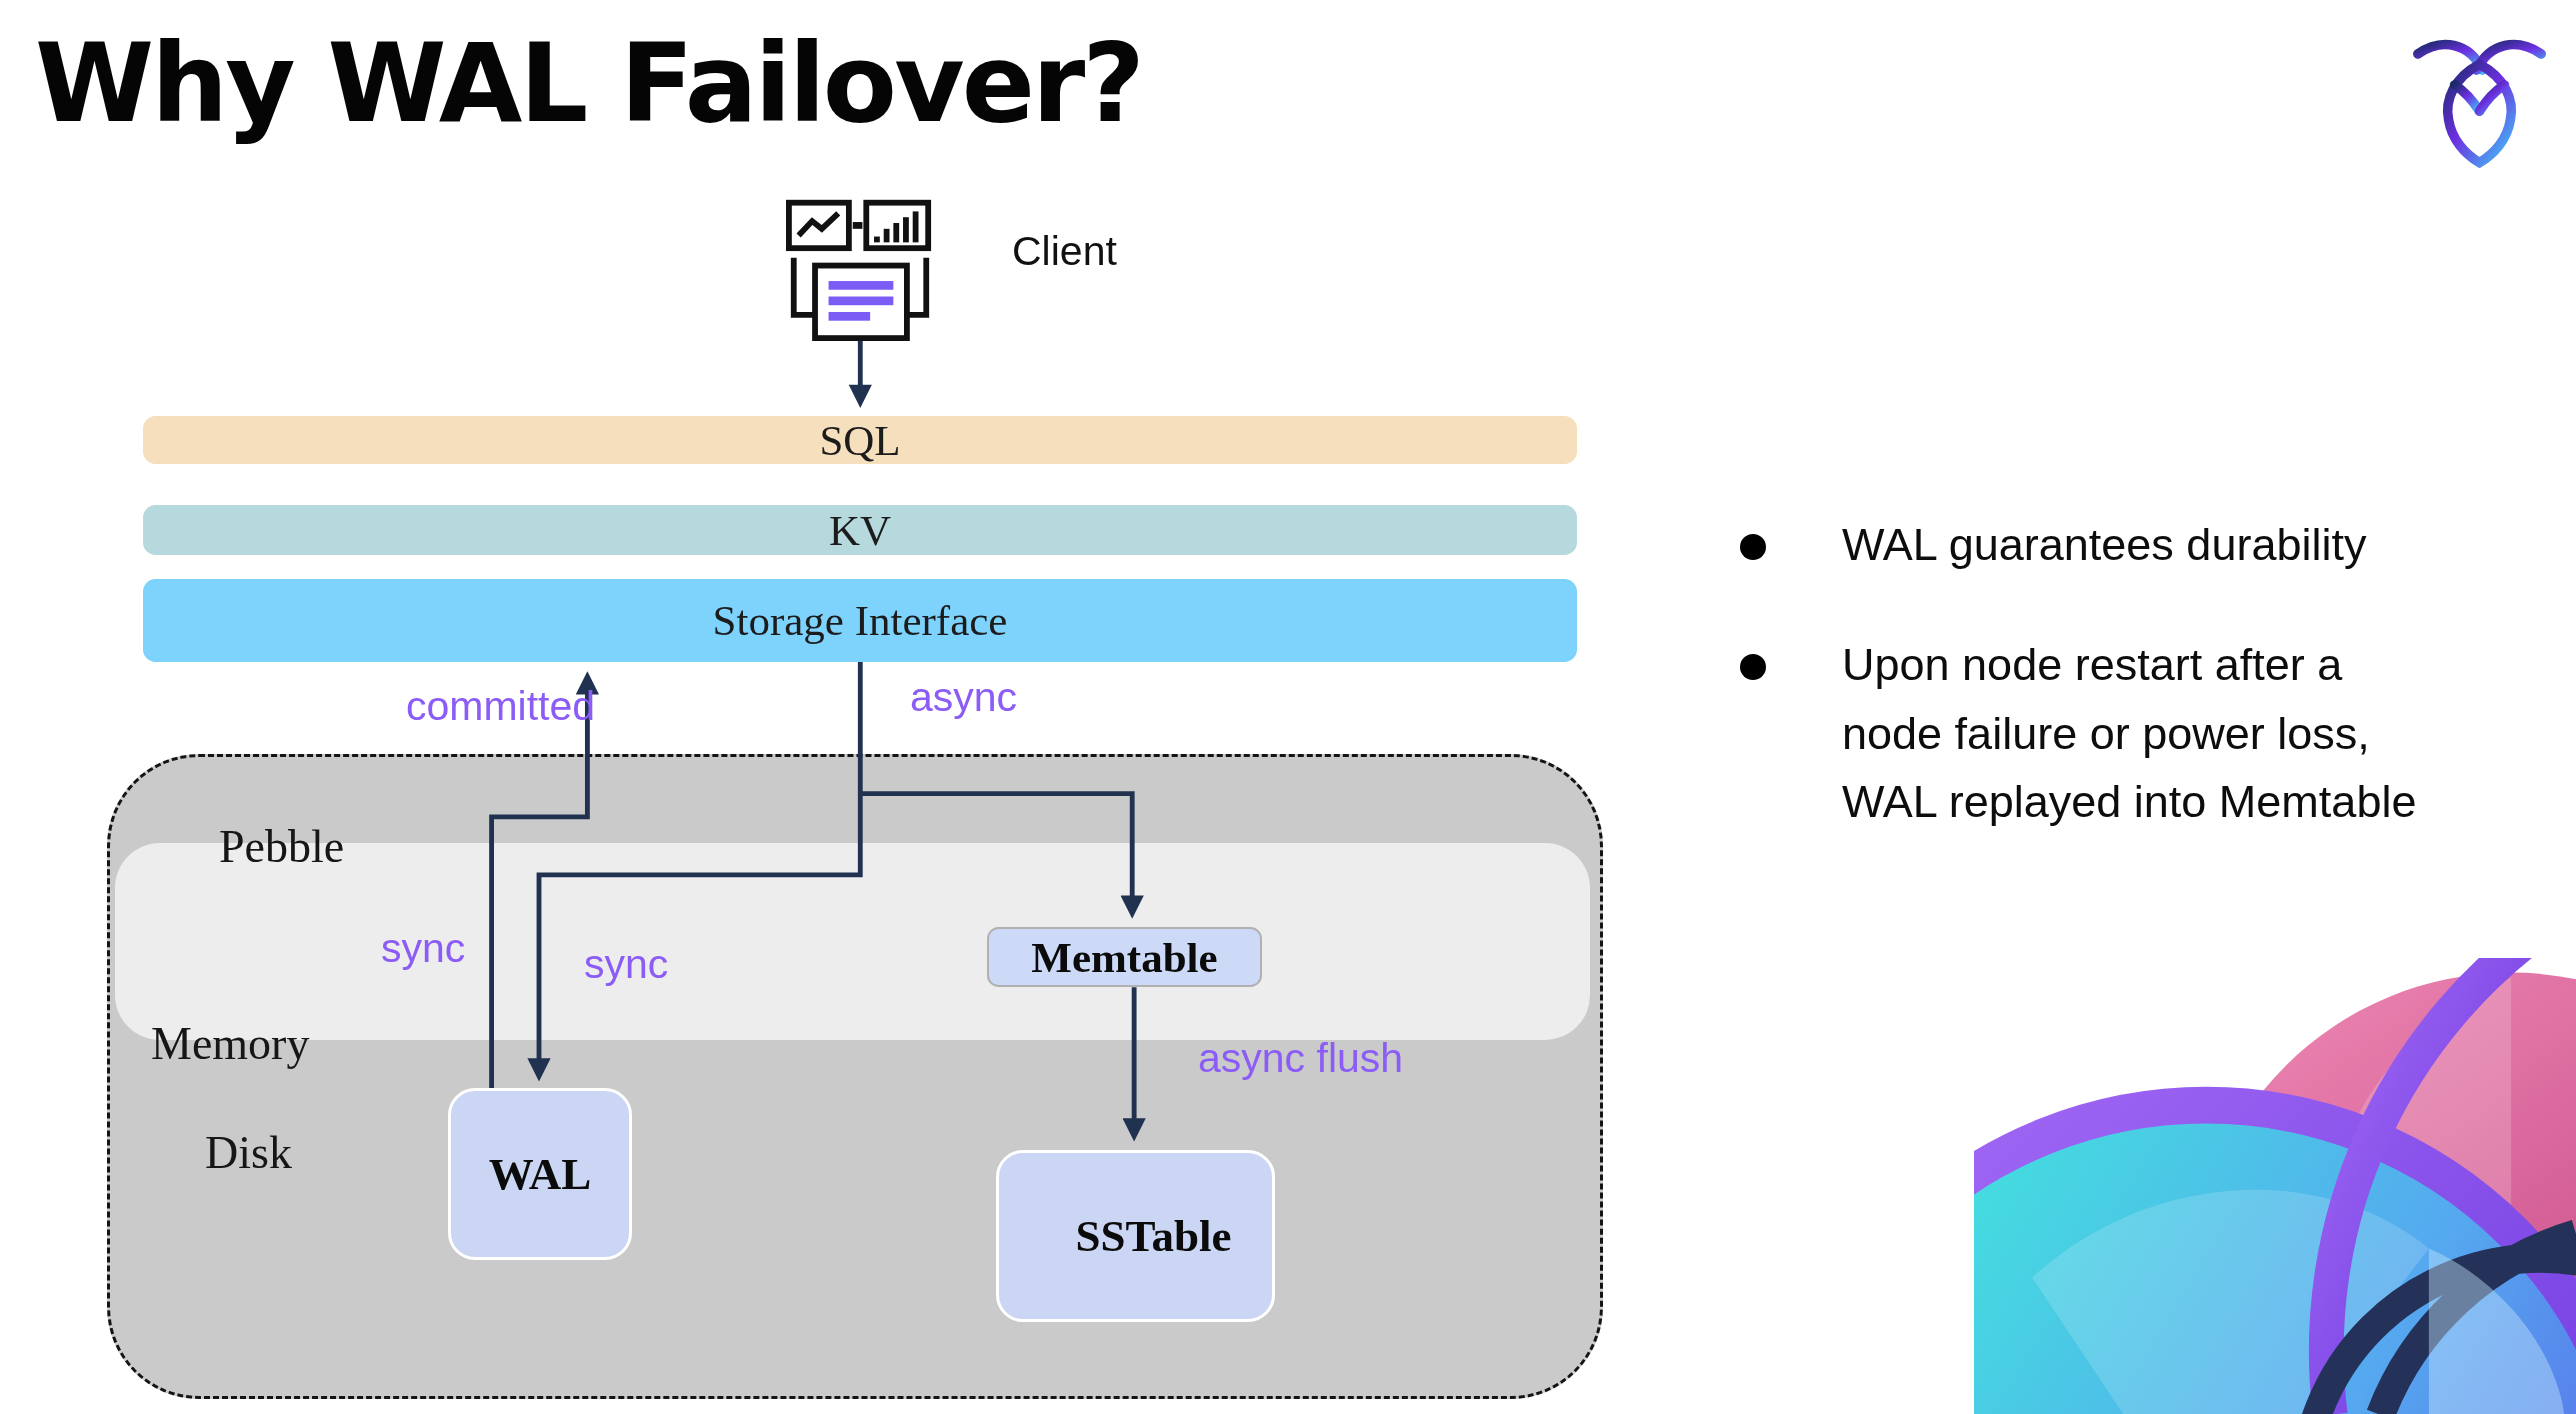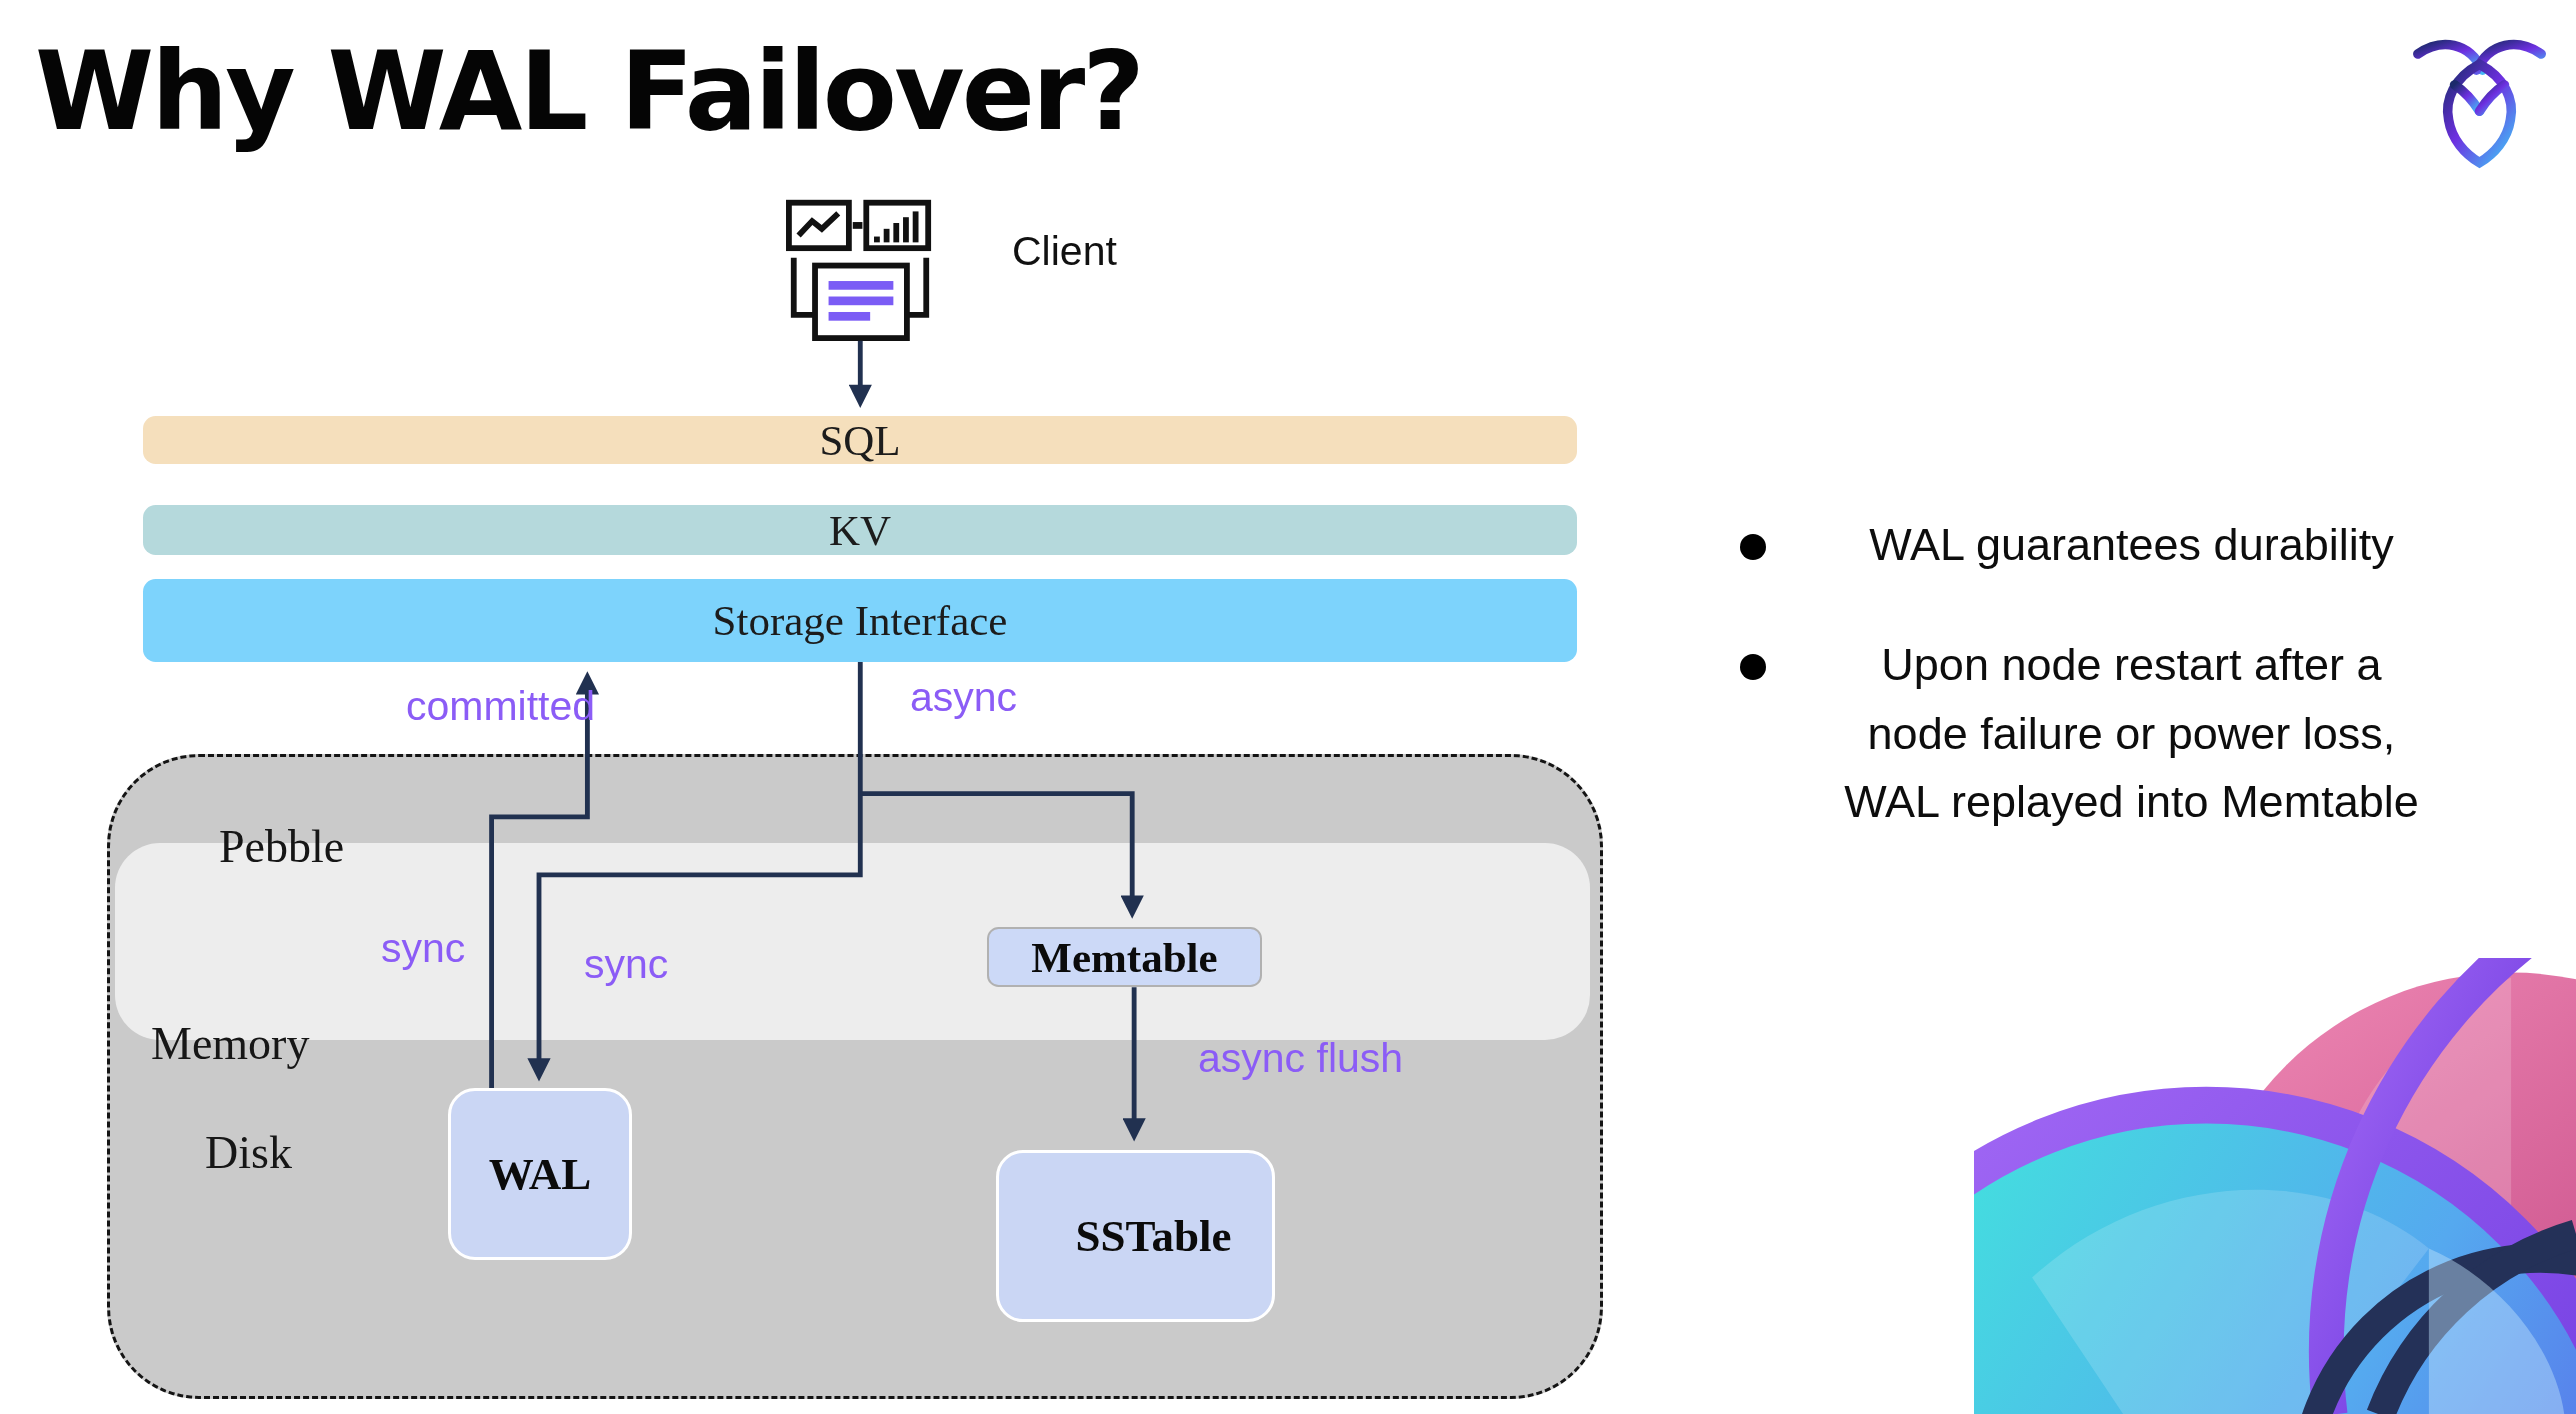--- a/index.html
+++ b/index.html
@@ -3,21 +3,21 @@
 <meta charset="utf-8">
 <style>
   html,body{margin:0;padding:0;background:#888;}
   .slide{
     position:relative;width:2576px;height:1415px;background:#ffffff;
     overflow:hidden;font-family:"Liberation Sans",sans-serif;
   }
   .abs{position:absolute;}
   
   .title{
-    left:35px;top:29px;font-family:"DejaVu Sans",sans-serif;font-weight:bold;
+    left:35px;top:21px;font-family:"DejaVu Sans",sans-serif;font-weight:bold;
     font-size:108px;letter-spacing:-2.9px;color:#050505;white-space:nowrap;
   }
   
   .bar{
     left:143px;width:1434px;border-radius:12.6px;
     display:flex;align-items:center;justify-content:center;
     font-family:"Liberation Serif",serif;font-size:43px;color:#1c1c1c;
   }
   .bar-sql{top:416px;height:48px;}
   .bar-kv{top:505px;height:50px;}
@@ -44,21 +44,21 @@
   .node-wal{left:448px;top:1088px;width:184px;height:172px;border-radius:27px;
     border:3.9px solid #ffffff;font-size:45px;background:#cad6f4;}
   .node-memtable{left:987px;top:927px;width:275px;height:60px;border-radius:11.6px;
     border:2.9px solid #b1b1b1;font-size:43px;background:#ccd9f7;}
   .node-sstable{left:996px;top:1150px;width:279px;height:172px;border-radius:27px;
     border:3.9px solid #ffffff;font-size:45px;background:#cad6f4;}
   
   .client-label{left:1012px;top:228px;font-size:41px;color:#111;}
   
   .bullets{
-    left:1724px;top:511px;width:697px;list-style:none;margin:0;padding:0;text-align:center;
+    left:1724px;top:511px;width:697px;list-style:none;margin:0;padding:0;
   }
   .bullets li{
     position:relative;padding-left:118px;margin-bottom:52px;
     font-size:45px;line-height:1.52;color:#0d0d0d;
   }
   .bullets li::before{
     content:"";position:absolute;left:15.5px;top:23px;width:26px;height:26px;
     border-radius:50%;background:#000;
   }
   svg{display:block;}

